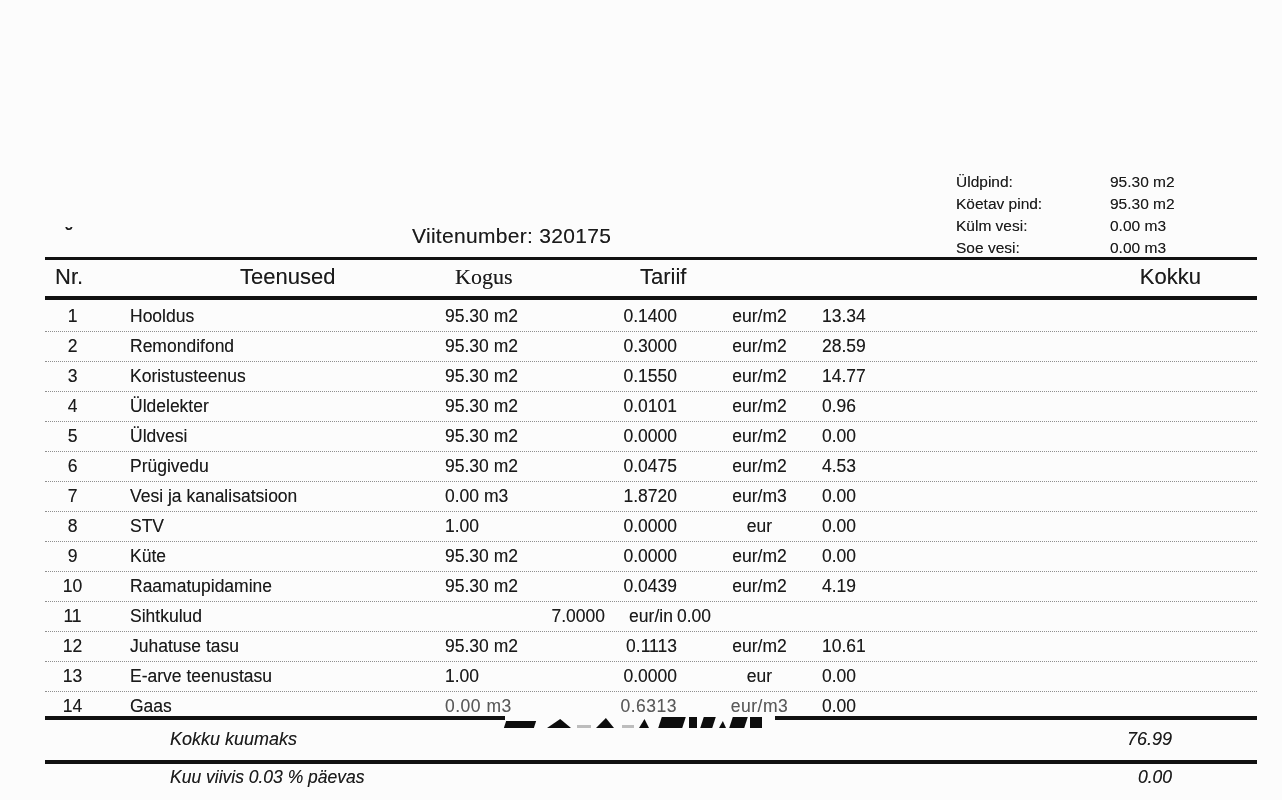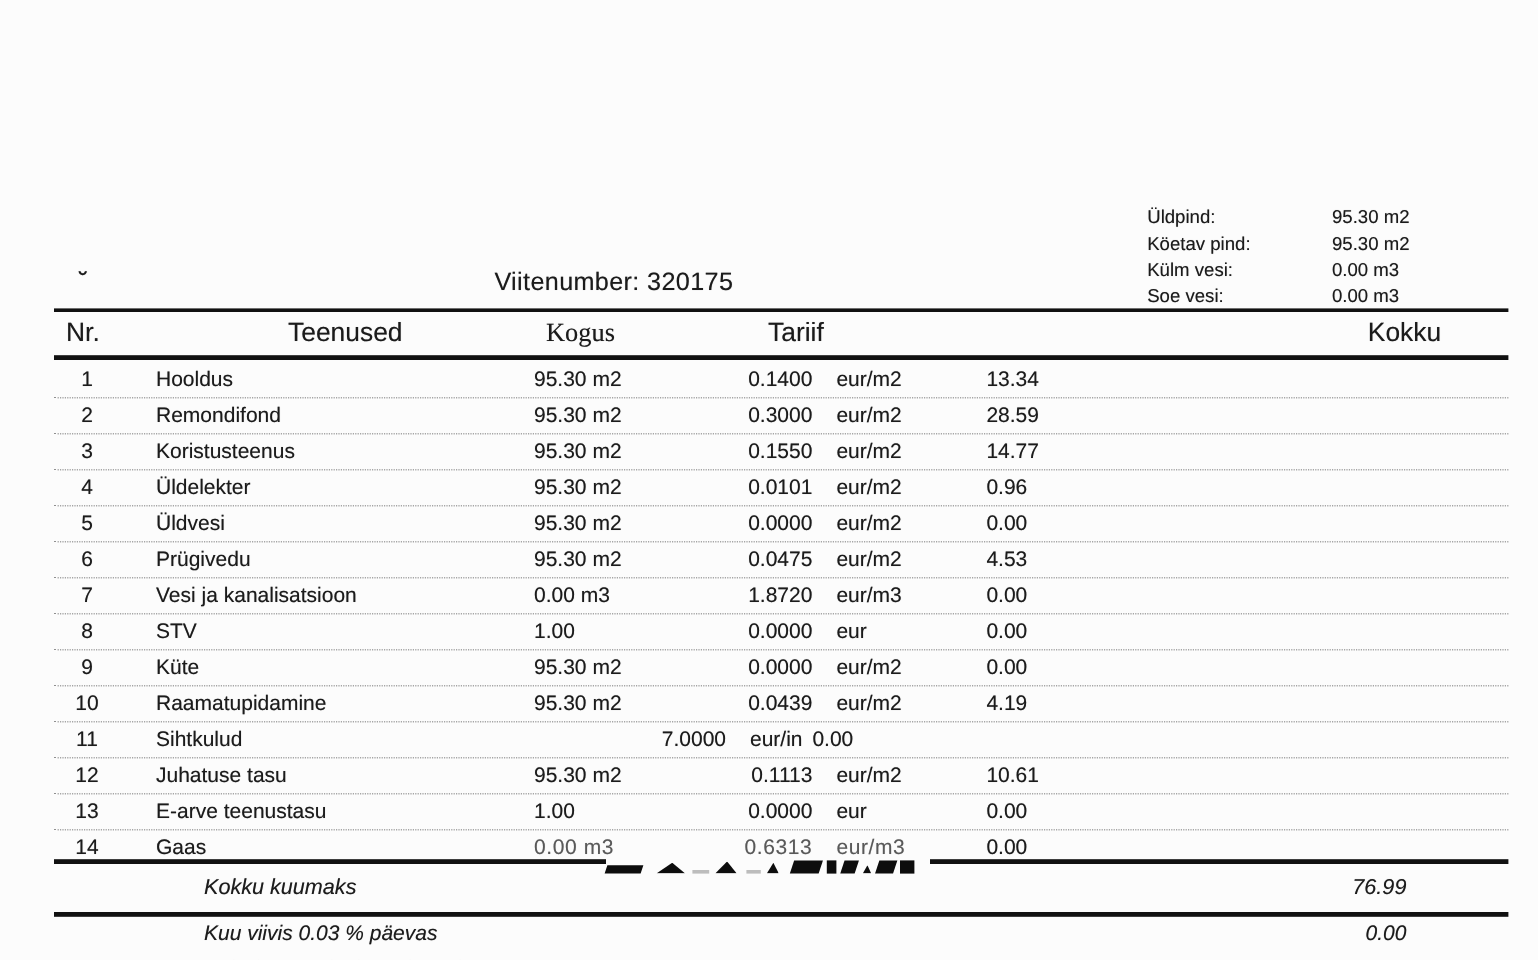--- a/index.html
+++ b/index.html
@@ -38,21 +38,21 @@
   .rows{position:absolute;top:302px;left:45px;width:1212px;}
   .trow{
     display:grid;height:29px;line-height:29px;font-size:17.5px;
     grid-template-columns:55px 345px 160px 72px 145px 1fr;
     border-bottom:1px dotted #8f8f8f;
   }
   .trow:last-child{border-bottom:none;}
   .c-nr{text-align:center;}
   .c-service{padding-left:30px;}
   .c-tariff{text-align:right;}
-  .c-unit{padding-left:20px;}
+  .c-unit{padding-left:20px;text-align:center;}
   .c-total{text-align:left;padding-right:85px;}
   .trow.degraded .c-qty,.trow.degraded .c-tariff,.trow.degraded .c-unit{
     filter:blur(.6px);opacity:.72;letter-spacing:.5px;
   }
   
   .artifact{position:absolute;left:505px;top:706px;height:22px;display:flex;align-items:flex-end;}
   .blk{display:inline-block;background:#0d0d0d;}
   .blk.wedge{clip-path:polygon(0 100%,55% 0,100% 100%);}
   .blk.skew{transform:skewX(-18deg);}
   .blk.light{background:#bdbdbd;}

